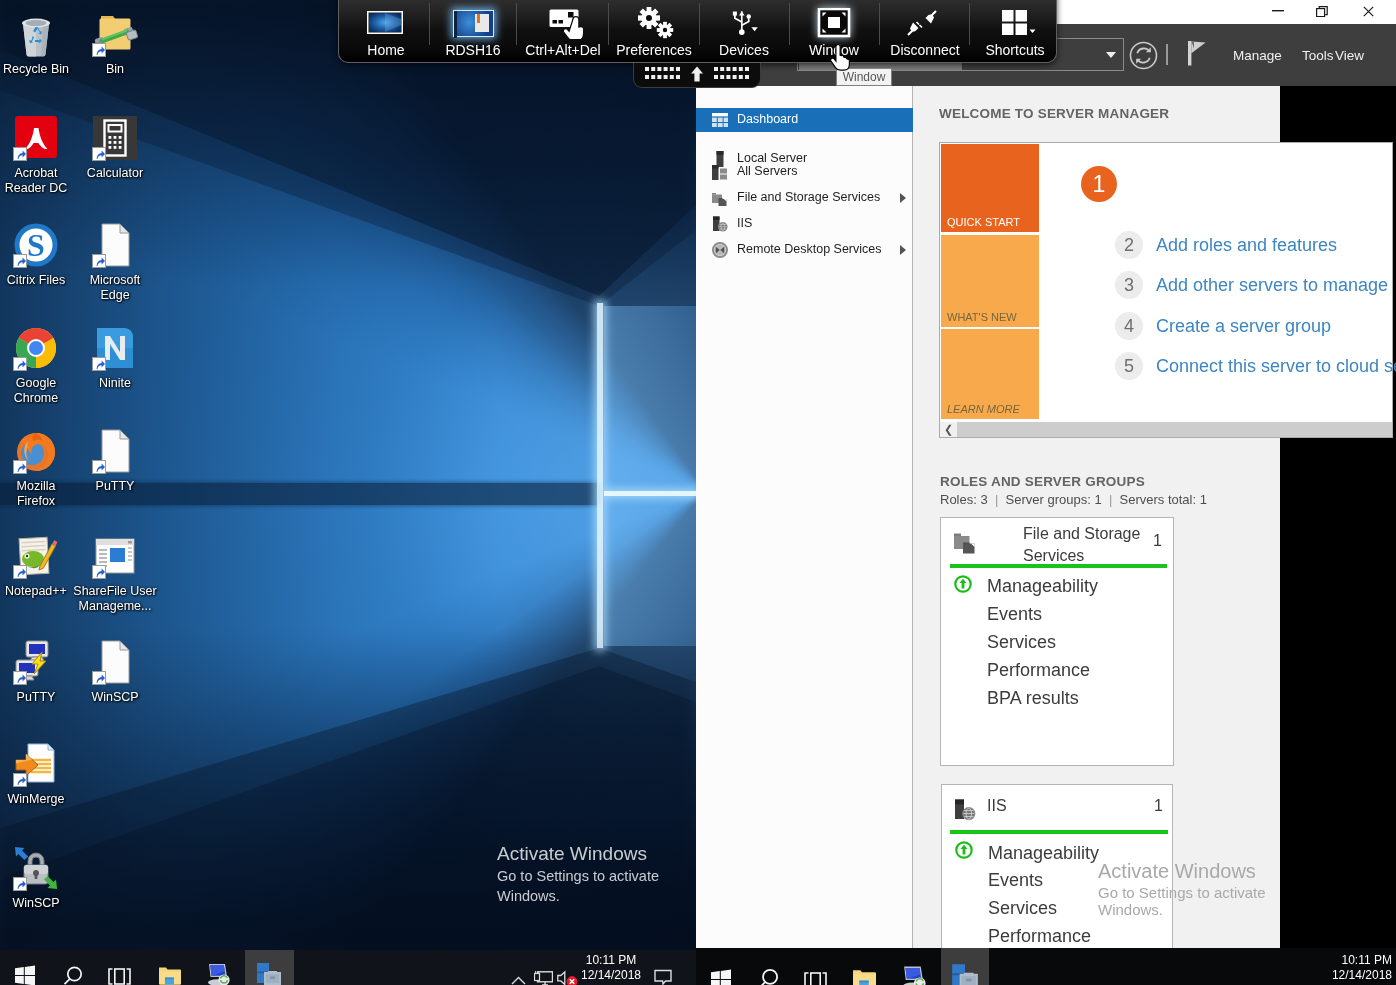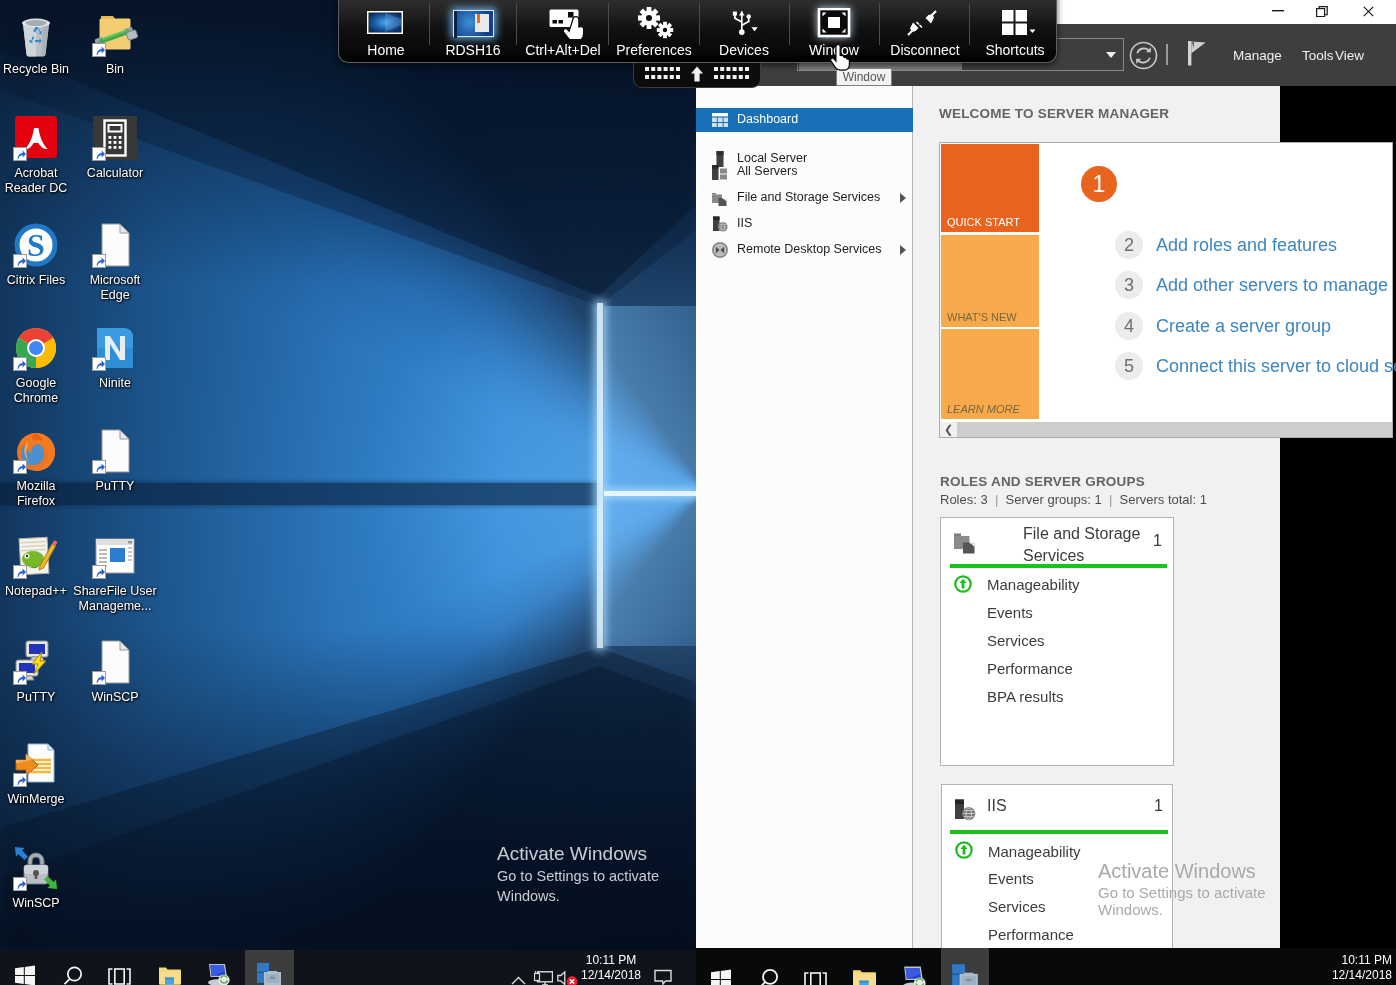--- a/index.html
+++ b/index.html
@@ -82,21 +82,21 @@
   border-top:5px solid transparent; border-bottom:5px solid transparent; border-left:6px solid #555; }
 h1.sec { font-size:13.5px; font-weight:bold; color:#646464; letter-spacing:0.2px; }
 
 #welpanel { position:absolute; left:243px; top:142px; width:454px; height:296px; background:#fff; border:1px solid #ababab; }
 .tile { position:absolute; left:1px; width:98px; color:#fff; font-size:11px; }
 .tile span { position:absolute; left:6px; bottom:4px; white-space:nowrap; }
 .num { position:absolute; border-radius:50%; background:#ececec; color:#6f6f6f; text-align:center; }
 .blue { color:#3e86c0; }
 
 #rolescards .card { position:absolute; background:#fff; border:1px solid #b4b4b4; }
-.crow { font-size:15px; color:#3c3c3c; white-space:nowrap; }
+.crow { font-size:18px; color:#3c3c3c; white-space:nowrap; }
 
 
 .wm { position:absolute; color:rgba(255,255,255,0.78); }
 .wm2 { position:absolute; color:#a9a9a9; }
 
 
 #ctb { position:absolute; left:338px; top:-9px; width:719px; height:72px;
   background: linear-gradient(180deg, #343434 0%, #232323 30%, #101010 55%, #0a0a0a 80%, #000 100%);
   border:1px solid #5f5f5f; border-top:none; border-radius:0 0 10px 10px;
   box-shadow: 0 2px 6px rgba(0,0,0,0.65);

